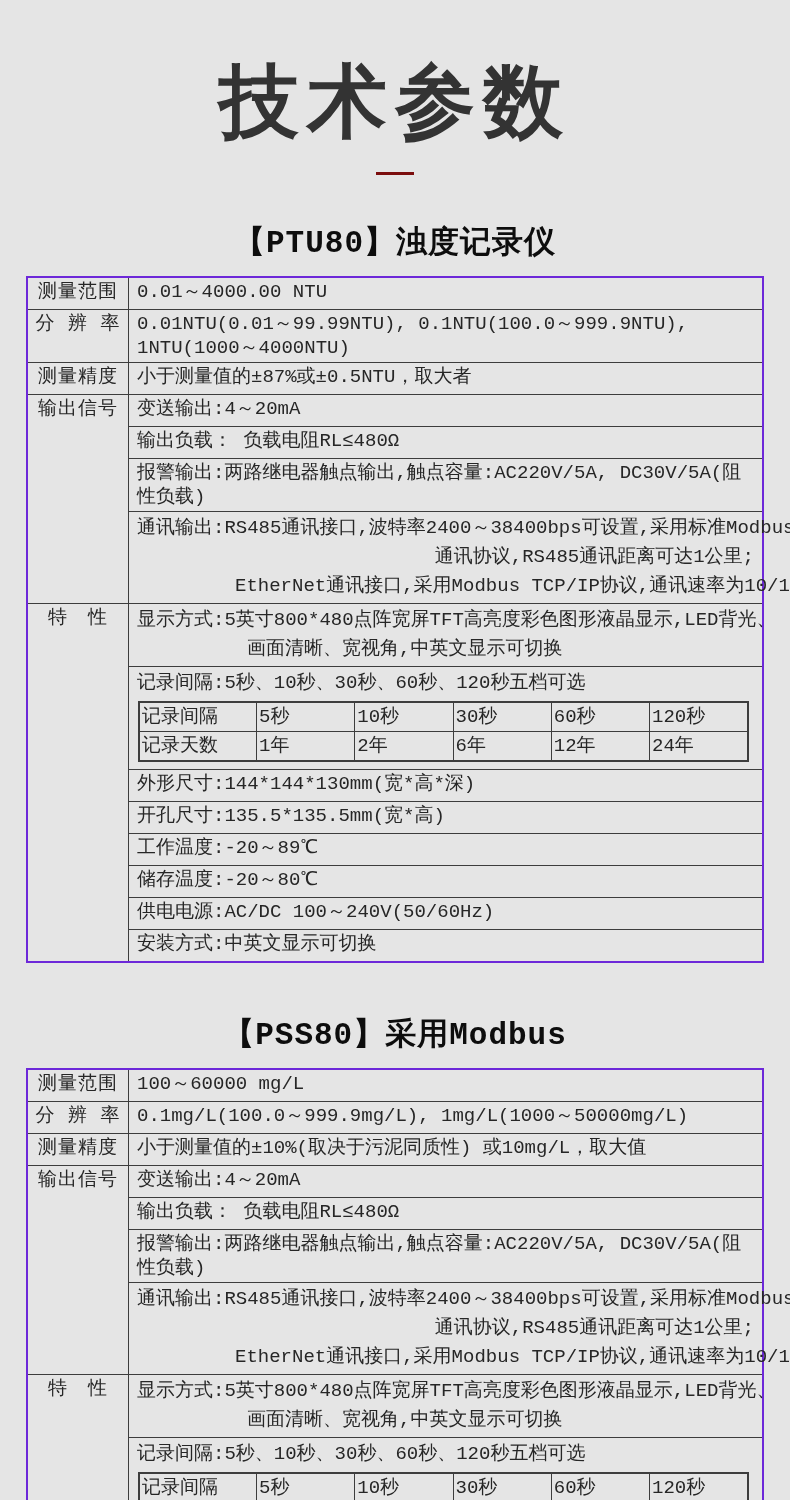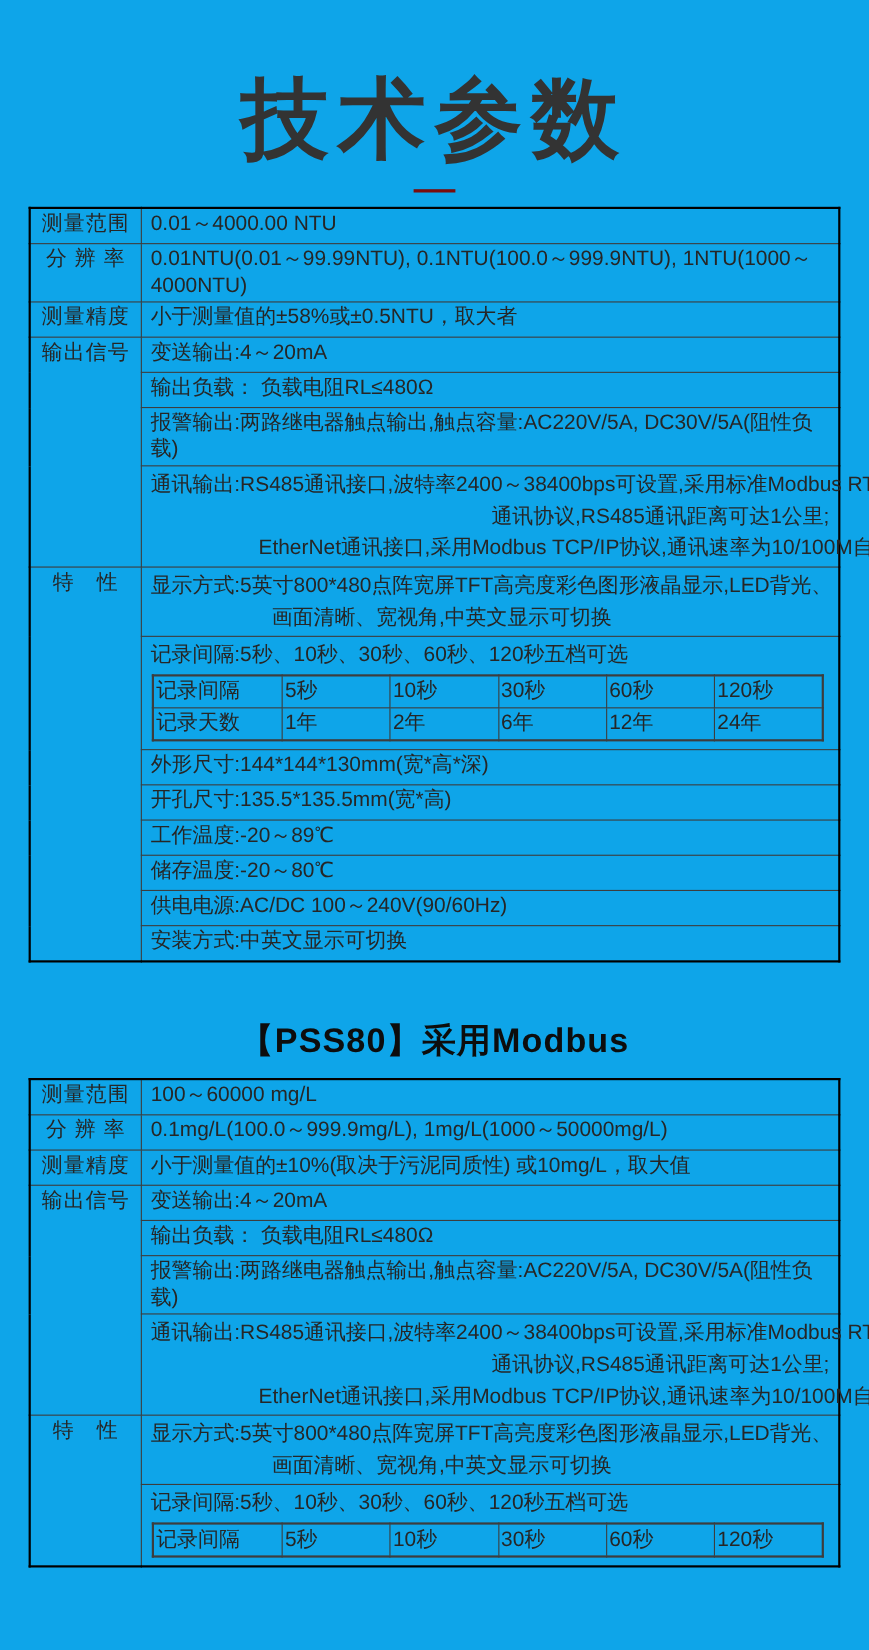--- a/index.html
+++ b/index.html
@@ -1,18 +1,18 @@
 <!DOCTYPE html>
 <html><head>
 <meta charset="utf-8">
 <style>
   html,body{margin:0;padding:0;background:#ffffff;}
   .page{
-    width:790px;height:1500px;margin:0 auto;background:#0ea5e9;
-    font-family:Liberation Sans, sans-serif;
+    width:790px;height:1500px;margin:0 auto;background:#e5e5e5;
+    font-family:Liberation Mono, monospace;
     color:#2e2e2e;overflow:hidden;box-sizing:border-box;
   }
   .main-title{
     margin:66px 0 0 0;text-align:center;
     font-size:80px;line-height:1.05;font-weight:900;
     color:#333333;letter-spacing:8px;
   }
   .title-rule{
     width:38px;height:3px;background:#7b0d0d;margin:22px auto 0 auto;
   }
@@ -23,21 +23,21 @@
   .spec-table{
     width:738px;margin:13px auto 0 auto;
     border-collapse:collapse;table-layout:fixed;
     font-size:19px;color:#262626;
   }
   .spec-table td{
     border:1px solid #3d3d3d;
     padding:2px 8px;vertical-align:top;
     line-height:24px;height:27px;
   }
-  .spec-table{border:2px solid #000000;}
+  .spec-table{border:2px solid #6d28d9;}
   td.lbl{
     width:96px;text-align:center;padding:2px 2px;
     letter-spacing:1px;
   }
   .cellline{line-height:29px;white-space:nowrap;}
   .ind1{padding-left:108px;text-align:right;}
   .ind2{padding-left:98px;}
   .ind3{padding-left:110px;}
   .inner-table{
     border-collapse:collapse;border:2px solid #3d3d3d;
@@ -51,34 +51,35 @@
   .inner-table td.ic0{width:112px;}
 </style>
 </head>
 <body>
 
 <div class="page">
 
   <h1 class="main-title">技术参数</h1>
   <div class="title-rule"></div>
 
+  <h2 class="section-title">【PTU80】浊度记录仪</h2>
 
   <table class="spec-table">
     <tbody>
         <tr>
       <td class="lbl">测量范围</td>
       <td>0.01～4000.00 NTU</td>
     </tr>
     <tr>
       <td class="lbl">分 辨 率</td>
       <td>0.01NTU(0.01～99.99NTU), 0.1NTU(100.0～999.9NTU), 1NTU(1000～4000NTU)</td>
     </tr>
     <tr>
       <td class="lbl">测量精度</td>
-      <td>小于测量值的±58%或±0.5NTU，取大者</td>
+      <td>小于测量值的±87%或±0.5NTU，取大者</td>
     </tr>
     <tr>
       <td class="lbl" rowspan="4">输出信号</td>
       <td>变送输出:4～20mA</td>
     </tr>
     <tr>
       <td>输出负载： 负载电阻RL≤480Ω</td>
     </tr>
     <tr>
       <td>报警输出:两路继电器触点输出,触点容量:AC220V/5A, DC30V/5A(阻性负载)</td>
@@ -128,21 +129,21 @@
     <tr>
       <td>开孔尺寸:135.5*135.5mm(宽*高)</td>
     </tr>
     <tr>
       <td>工作温度:-20～89℃</td>
     </tr>
     <tr>
       <td>储存温度:-20～80℃</td>
     </tr>
     <tr>
-      <td>供电电源:AC/DC 100～240V(90/60Hz)</td>
+      <td>供电电源:AC/DC 100～240V(50/60Hz)</td>
     </tr>
     <tr>
       <td>安装方式:中英文显示可切换</td>
     </tr>
   </tbody>
     </table>
 
   <h2 class="section-title" style="margin-top:50px;">【PSS80】采用Modbus</h2>
 
   <table class="spec-table">

